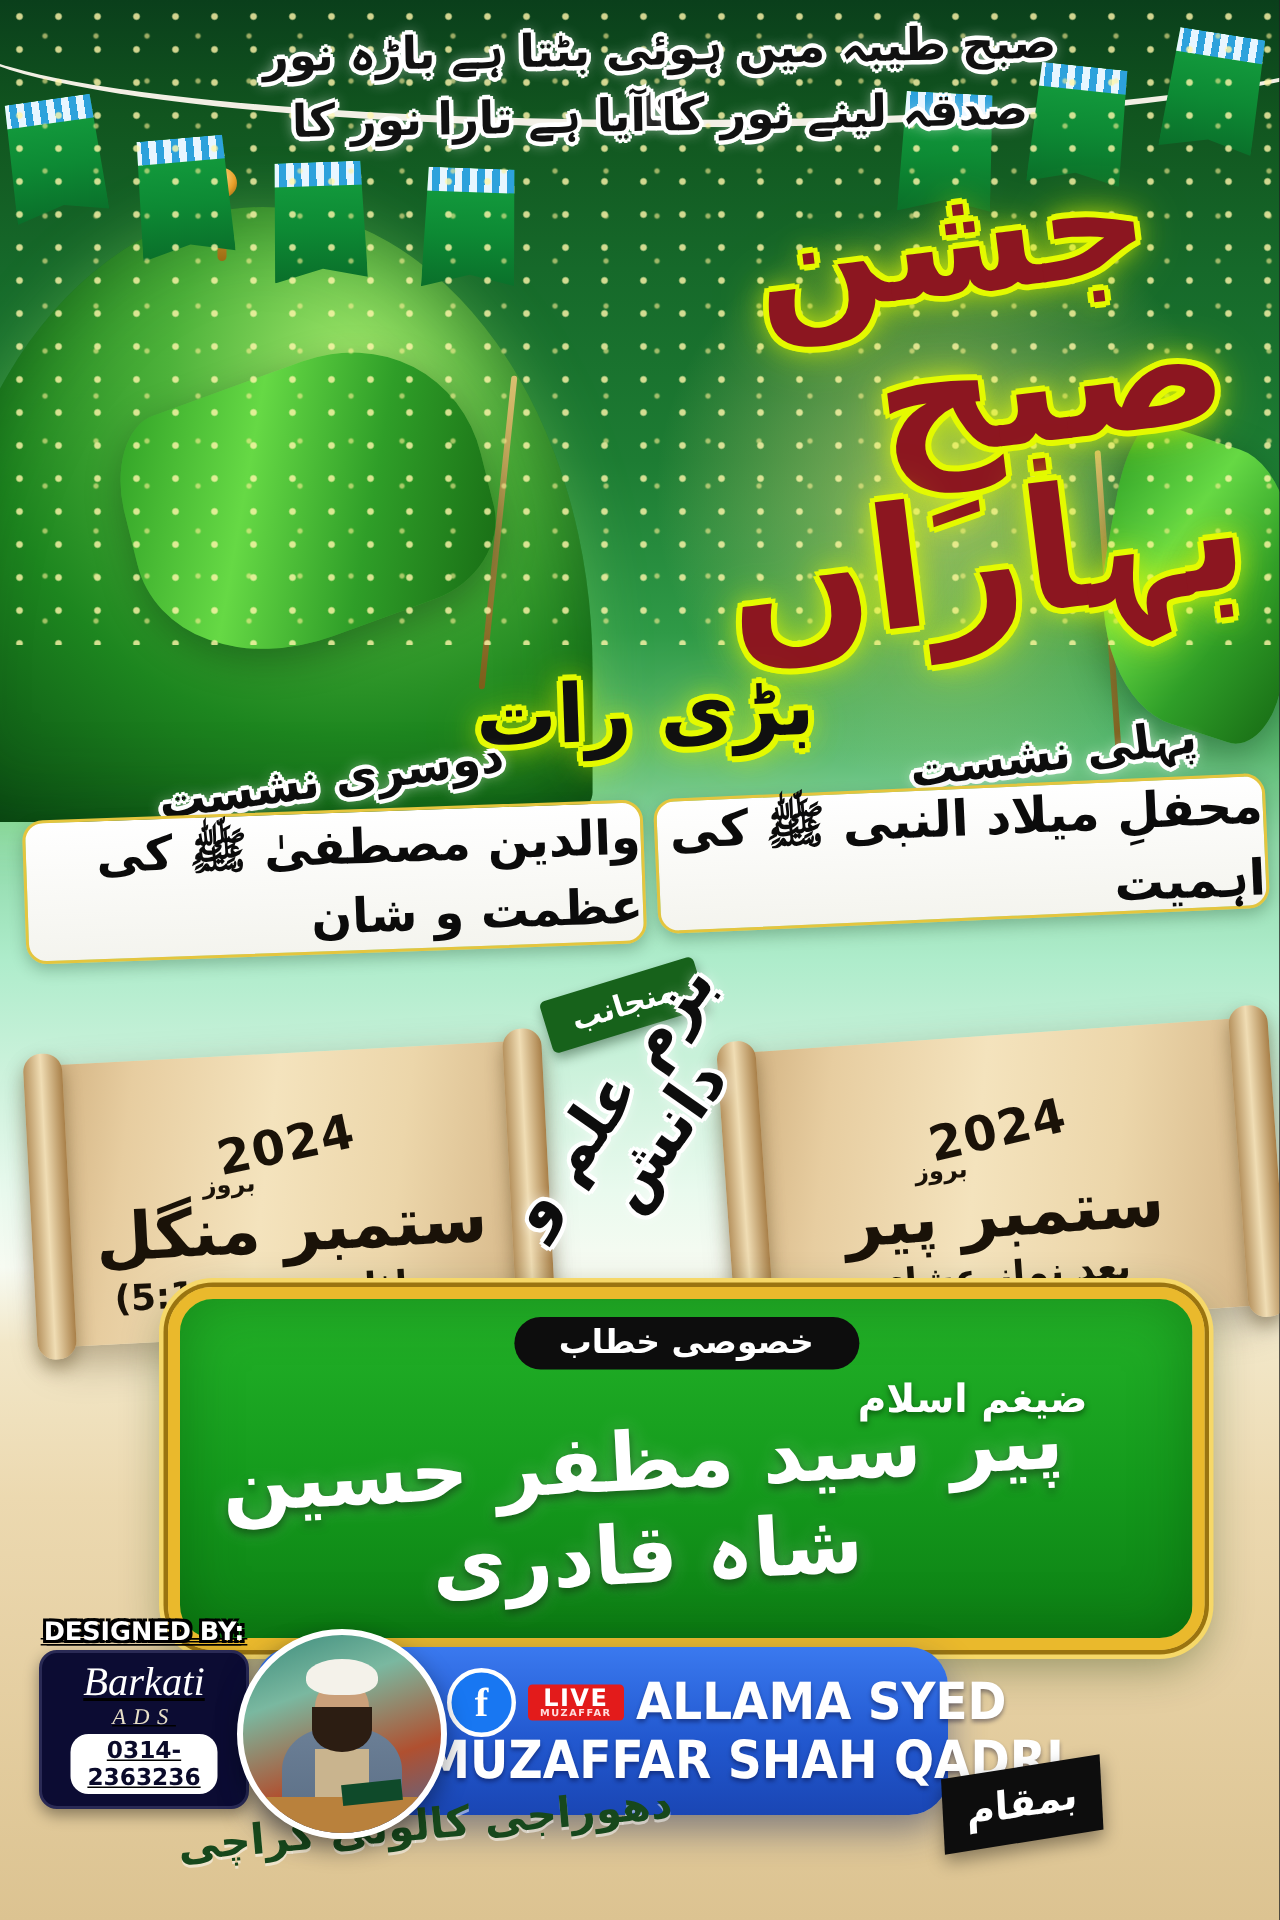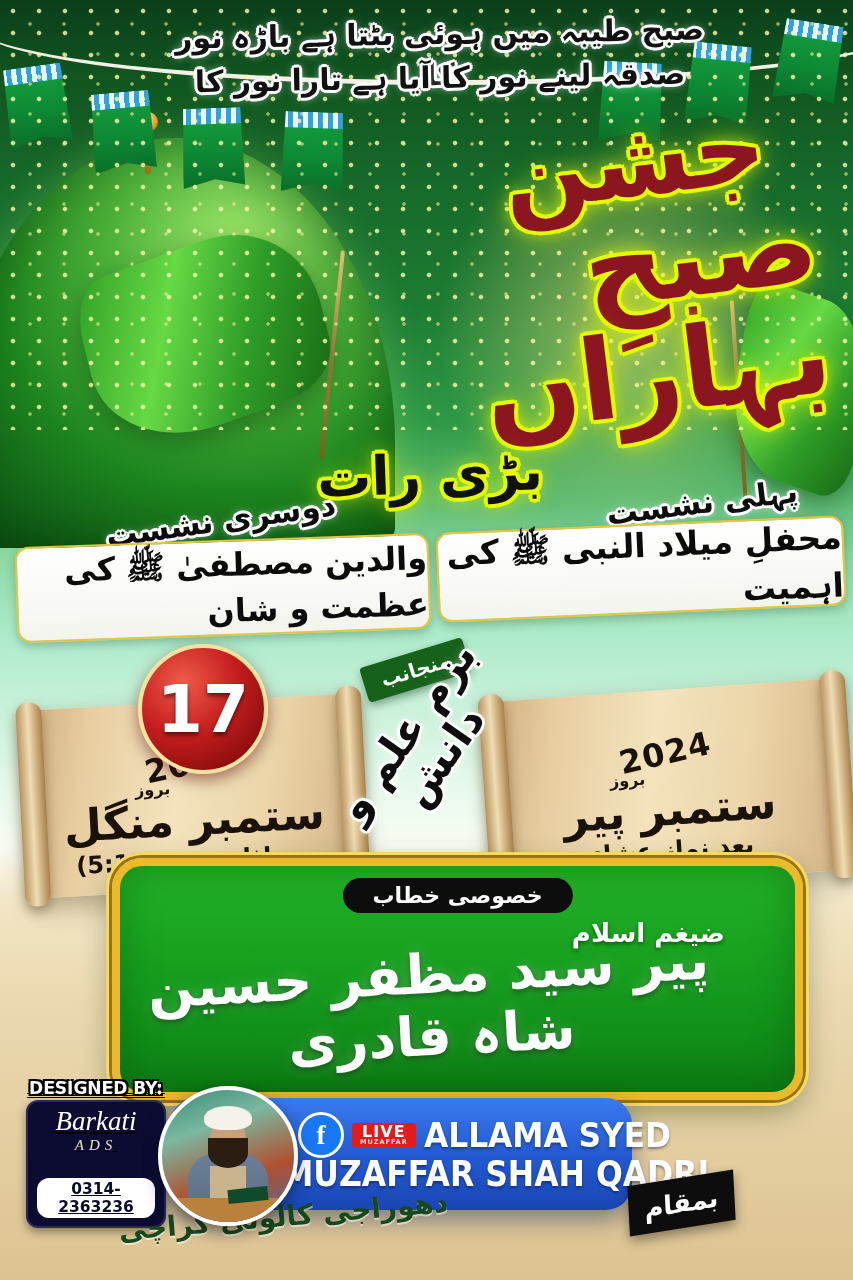--- a/index.html
+++ b/index.html
@@ -149,21 +149,21 @@
   .designer{left:26px;top:1078px;width:140px;text-align:center;text-decoration:underline;}
   .designer-heading{color:#fff;font-size:17px;font-weight:bold;
     text-shadow:-2px -2px 0 #000,2px -2px 0 #000,-2px 2px 0 #000,2px 2px 0 #000;}
   .designer-card{
     margin:2px auto 0;width:128px;border-radius:12px;background:#0c0c33;
     border:2px solid #2a2a55;padding:6px 4px 8px;box-shadow:0 4px 10px rgba(0,0,0,.4);
   }
   .designer-brand{color:#fff;font-family:"Liberation Serif","DejaVu Serif",serif;font-style:italic;font-size:27px;line-height:1;}
   .designer-sub{color:#e8e0c8;font-size:15px;letter-spacing:5px;font-family:"Liberation Serif",serif;font-style:italic;margin-top:2px;}
   .designer-phone{
-    margin:24px auto 0;background:#fff;border-radius:12px;width:118px;
+    margin:2px auto 0;background:#fff;border-radius:12px;width:98px;
     color:#0a0a2a;font-size:15.5px;font-weight:bold;padding:2px 0;
   }
   
   .livebar{
     left:170px;top:1098px;width:462px;height:112px;border-radius:26px;
     background:linear-gradient(180deg,#3a79ef 0%,#2258cf 55%,#1a46b4 100%);
     box-shadow:0 10px 24px rgba(10,30,90,.45);
   }
   .speaker-photo{
     left:-12px;top:-12px;width:132px;height:132px;border-radius:50%;
@@ -253,23 +253,20 @@
     <div class="scroll-prefix urdu">بروز</div>
     <div class="scroll-weekday urdu">ستمبر پیر</div>
     <div class="scroll-time urdu">بعد نماز عشاء</div>
   </div>
 
   <div class="abs scroll scroll-left">
     <div class="scroll-year">2024</div>
     <div class="scroll-prefix urdu">بروز</div>
     <div class="scroll-weekday urdu">ستمبر منگل</div>
     <div class="scroll-time urdu">بعد اذان فجر (5:15)</div>
-  </div>
-  <div class="abs date-circle circle-left">
-    <span>17</span>
   </div>
 
   <div class="abs org-badge urdu">منجانب</div>
   <div class="abs org-name urdu ow">بزم علم و دانش</div>
 
   <div class="abs panel">
     <div class="abs panel-pill urdu">خصوصی خطاب</div>
     <div class="abs panel-honorific urdu">ضیغم اسلام</div>
     <div class="abs panel-name urdu">پیر سید مظفر حسین شاہ قادری</div>
   </div>

